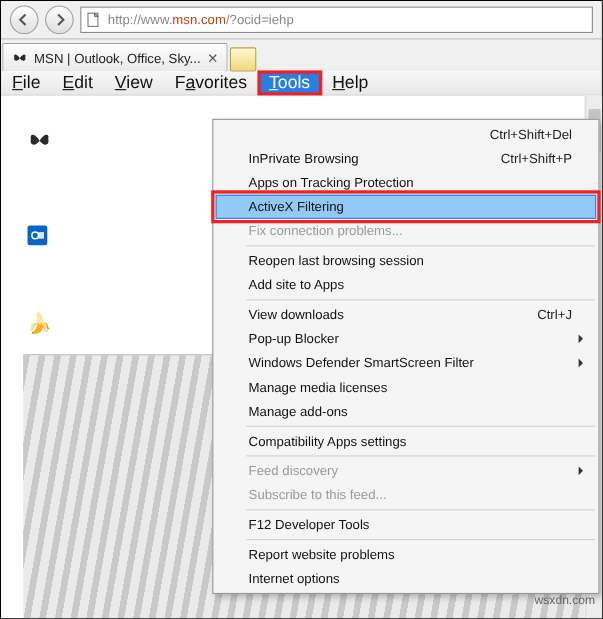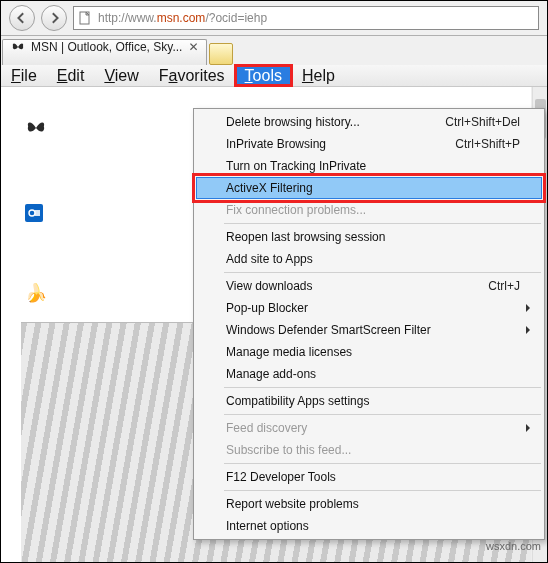--- a/index.html
+++ b/index.html
@@ -10,21 +10,21 @@
   .navbar { height: 35px; background: #f0f0f0; border-bottom: 1px solid #b0b0b0; display: flex; align-items: center; gap: 6px; padding: 0 8px; }
   .nav-btn { width: 26px; height: 26px; border: 1px solid #a0a0a0; border-radius: 50%; background: linear-gradient(#fdfdfd,#e0e0e0); display: flex; align-items: center; justify-content: center; color: #555; font-size: 14px; cursor: pointer; }
   .url-bar { flex: 1; height: 24px; border: 1px solid #8a8a8a; background: #fff; display: flex; align-items: center; }
   .url-icon { width: 22px; display: flex; align-items: center; justify-content: center; color: #666; font-size: 12px; }
   .url-text { flex: 1; padding-left: 2px; color: #333; font-size: 12px; white-space: nowrap; overflow: hidden; }
   .url-text .gray { color: #888; }
   .url-text .dark { color: #c2410c; }
 
   
   .tabstrip { height: 29px; background: #f0f0f0; display: flex; align-items: flex-end; padding-left: 1px; }
-  .tab { height: 26px; max-width: 210px; background: linear-gradient(#fefefe,#e9e9e9); border: 1px solid #9f9f9f; border-bottom: none; display: flex; align-items: flex-start; gap: 6px; padding: 0 8px; font-size: 12px; color: #222; border-top-left-radius: 2px; border-top-right-radius: 2px; }
+  .tab { height: 26px; max-width: 210px; background: linear-gradient(#fefefe,#e9e9e9); border: 1px solid #9f9f9f; border-bottom: none; display: flex; align-items: center; gap: 6px; padding: 0 8px; font-size: 12px; color: #222; border-top-left-radius: 2px; border-top-right-radius: 2px; }
   .tab .favicon { width: 14px; height: 14px; display:flex; align-items:center; justify-content:center; }
   .tab .close { color: #555; font-size: 12px; margin-left: auto; cursor: pointer; }
   .newtab { width: 24px; height: 22px; border: 1px solid #c0a040; background: linear-gradient(#fff8d0,#f0d87a); margin-left: 2px; border-radius: 2px; cursor:pointer; }
 
   
   .menubar { height: 22px; background: linear-gradient(#f7f7f7,#e8e8e8); border-bottom: 1px solid #c8c8c8; display: flex; align-items: stretch; font-size: 16px; }
   .menubar .m { padding: 0 10px; display: flex; align-items: center; cursor: default; color: #111; }
   .menubar .m u { text-decoration: underline; }
   .menubar .m.tools { background: #2a7de1; color: #fff; outline: 3px solid #e22; outline-offset: -2px; }
 
@@ -130,29 +130,28 @@
   </div>
   <div class="bigimg"></div>
 </div>
 
 <div class="scrollbar">
   <div class="thumb"></div>
 </div>
 
 <div class="menu">
   <div class="mi">
-      <span>Delete browsing history...</span>
       <span class="sc">Ctrl+Shift+Del</span>
     </div>
   <div class="mi">
       <span>InPrivate Browsing</span>
       <span class="sc">Ctrl+Shift+P</span>
     </div>
   <div class="mi">
-      <span>Turn on Tracking InPrivate</span>
+      <span>Apps on Tracking Protection</span>
     </div>
   <div class="hl-box">
     <div class="mi highlight">
         <span>ActiveX Filtering</span>
       </div>
   </div>
   <div class="mi disabled">
       <span>Fix connection problems...</span>
     </div>
   <div class="sep"></div>

